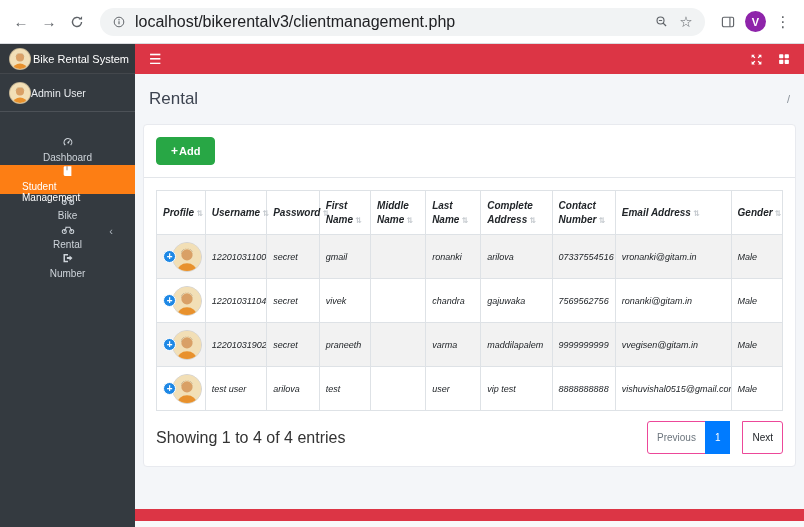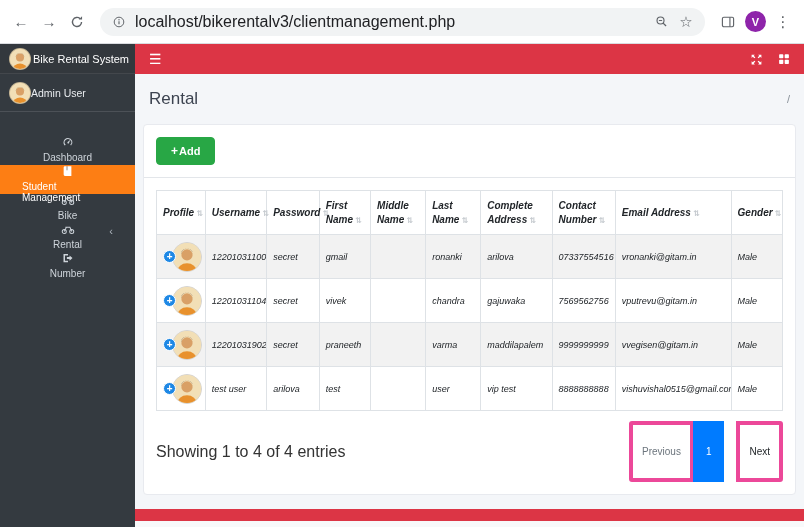--- a/index.html
+++ b/index.html
@@ -77,21 +77,21 @@
   .sort { font-size:8px; color:#c3c8cd; margin-left:2px; }
   .profile-cell { white-space:nowrap; }
   .profile-flex { display:flex; align-items:center; }
   .plus-badge { width:13px; height:13px; border-radius:50%; background:#1e88e5; color:#fff;
     font-size:10px; line-height:12px; text-align:center; font-weight:bold; cursor:pointer;
     flex:0 0 auto; margin-right:-4px; position:relative; z-index:2; border:1px solid #fff; }
 
   .t-footer { display:flex; justify-content:space-between; align-items:center; margin-top:10px; }
   .t-footer .showing { font-size:16px; color:#333; }
   .pagination { display:inline-flex; }
-  .page-btn { font-size:10px; padding:21px 9px; border:4px solid #ec4899; background:#fff;
+  .page-btn { font-size:10px; padding:10px 9px; border:1px solid #ec4899; background:#fff;
     color:#212529; cursor:pointer; }
   .page-btn + .page-btn { margin-left:-1px; }
   .page-btn.prev { color:#6c757d; border-radius:3px 0 0 3px; }
   .page-btn.next { border-radius:0 3px 3px 0;margin-left:12px; }
   .page-btn.active { background:#007bff; border-color:#007bff; color:#fff; }
 
   .bottom-bar { height:12px; background:#dc3545; flex:0 0 auto; }
   .bottom-pad { height:6px; background:#f8f9fa; flex:0 0 auto; }
 </style>
 </head>
@@ -317,21 +317,21 @@
                         </span>
                       </span>
                     </td>
                     <td>122010311040</td>
                     <td>secret</td>
                     <td>vivek</td>
                     <td></td>
                     <td>chandra</td>
                     <td>gajuwaka</td>
                     <td>7569562756</td>
-                    <td>vputrevu@gitam.in</td>
+                    <td>ronanki@gitam.in</td>
                     <td>Male</td>
                   </tr>
                   <tr>
                     <td class="profile-cell">
                       <span class="profile-flex">
                         <span class="plus-badge">+</span>
                         <span class="avatar avatar-md">
                           <svg width="100%" height="100%" viewBox="0 0 40 40">
                             <rect width="40" height="40" fill="#f2dfb6"></rect>
                             <ellipse cx="20" cy="41" rx="14" ry="12" fill="#e8912d"></ellipse>

